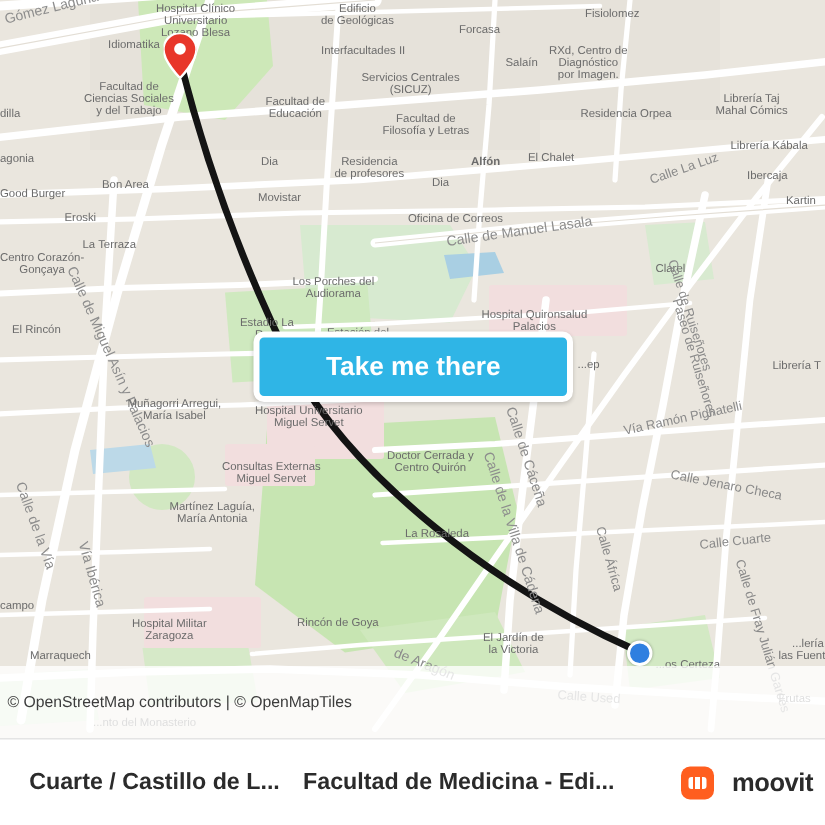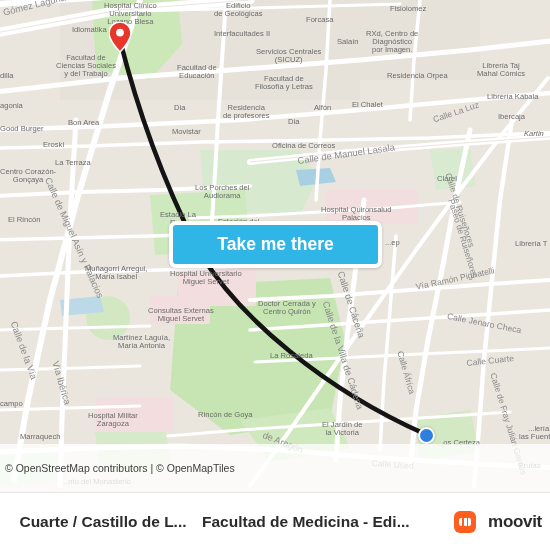--- a/index.html
+++ b/index.html
@@ -232,46 +232,46 @@
         <div class="lbl sm" style="left: 390px; top: 5px; white-space: pre;">Fisiolomez</div>
         <div class="lbl sm" style="left: 72px; top: 26px; white-space: pre;">Idiomatika</div>
         <div class="lbl sm" style="left: 214px; top: 30px; white-space: pre;">Interfacultades II</div>
         <div class="lbl sm" style="left: 337px; top: 38px; white-space: pre;">Salaín</div>
         <div class="lbl sm wrap" style="left: 366px; top: 30px; white-space: pre;">RXd, Centro de
 Diagnóstico
 por Imagen.</div>
         <div class="lbl sm wrap" style="left: 56px; top: 54px; white-space: pre;">Facultad de
 Ciencias Sociales
 y del Trabajo</div>
-        <div class="lbl sm wrap" style="left: 241px; top: 48px; white-space: pre; margin-left: 15px;">Servicios Centrales
+        <div class="lbl sm wrap" style="left: 241px; top: 48px; white-space: pre;">Servicios Centrales
 (SICUZ)</div>
         <div class="lbl sm" style="left: 387px; top: 72px; white-space: pre;">Residencia Orpea</div>
         <div class="lbl sm wrap" style="left: 177px; top: 64px; white-space: pre;">Facultad de
 Educación</div>
         <div class="lbl sm" style="left: 0px; top: 72px; white-space: pre;">dilla</div>
         <div class="lbl sm wrap" style="left: 255px; top: 75px; white-space: pre;">Facultad de
 Filosofía y Letras</div>
         <div class="lbl sm wrap" style="left: 477px; top: 62px; white-space: pre;">Librería Taj
 Mahal Cómics</div>
         <div class="lbl sm" style="left: 0px; top: 102px; white-space: pre;">agonia</div>
         <div class="lbl sm" style="left: 174px; top: 104px; white-space: pre;">Dia</div>
         <div class="lbl sm wrap" style="left: 223px; top: 104px; white-space: pre;">Residencia
 de profesores</div>
-        <div class="lbl sm" style="left: 314px; top: 104px; white-space: pre;">Alfón</div>
+        <div class="lbl sm" style="left: 314px; top: 104px; white-space: pre; font-weight: bold;">Alfón</div>
         <div class="lbl sm" style="left: 352px; top: 101px; white-space: pre;">El Chalet</div>
         <div class="lbl sm" style="left: 487px; top: 93px; white-space: pre;">Librería Kábala</div>
         <div class="lbl sm" style="left: 0px; top: 125px; white-space: pre;">Good Burger</div>
         <div class="lbl sm" style="left: 68px; top: 119px; white-space: pre;">Bon Area</div>
         <div class="lbl sm" style="left: 172px; top: 128px; white-space: pre;">Movistar</div>
         <div class="lbl sm" style="left: 288px; top: 118px; white-space: pre;">Dia</div>
         <div class="lbl rd" style="left: 432px; top: 116px; transform: rotate(-19deg); transform-origin: left top; white-space: pre;">Calle La Luz</div>
         <div class="lbl sm" style="left: 498px; top: 113px; white-space: pre;">Ibercaja</div>
         <div class="lbl sm" style="left: 43px; top: 141px; white-space: pre;">Eroski</div>
         <div class="lbl sm" style="left: 272px; top: 142px; white-space: pre;">Oficina de Correos</div>
-        <div class="lbl sm" style="left: 524px; top: 130px; white-space: pre; font-style: italic;">Kartin</div>
+        <div class="lbl sm" style="left: 524px; top: 130px; white-space: pre;">Kartin</div>
         <div class="lbl sm" style="left: 55px; top: 159px; white-space: pre;">La Terraza</div>
         <div class="lbl rdbig" style="left: 297px; top: 156px; transform: rotate(-8deg); transform-origin: left top; white-space: pre;">Calle de Manuel Lasala</div>
         <div class="lbl sm wrap" style="left: 0px; top: 168px; white-space: pre;">Centro Corazón-
 Gonçaya</div>
         <div class="lbl sm" style="left: 437px; top: 175px; white-space: pre;">Clarel</div>
         <div class="lbl sm wrap" style="left: 195px; top: 184px; white-space: pre;">Los Porches del
 Audiorama</div>
         <div class="lbl rd" style="left: 452px; top: 172px; transform: rotate(72deg); transform-origin: left top; white-space: pre;">Calle de Ruiseñores</div>
         <div class="lbl sm wrap" style="left: 160px; top: 211px; white-space: pre;">Estadio La
 Ro...</div>

